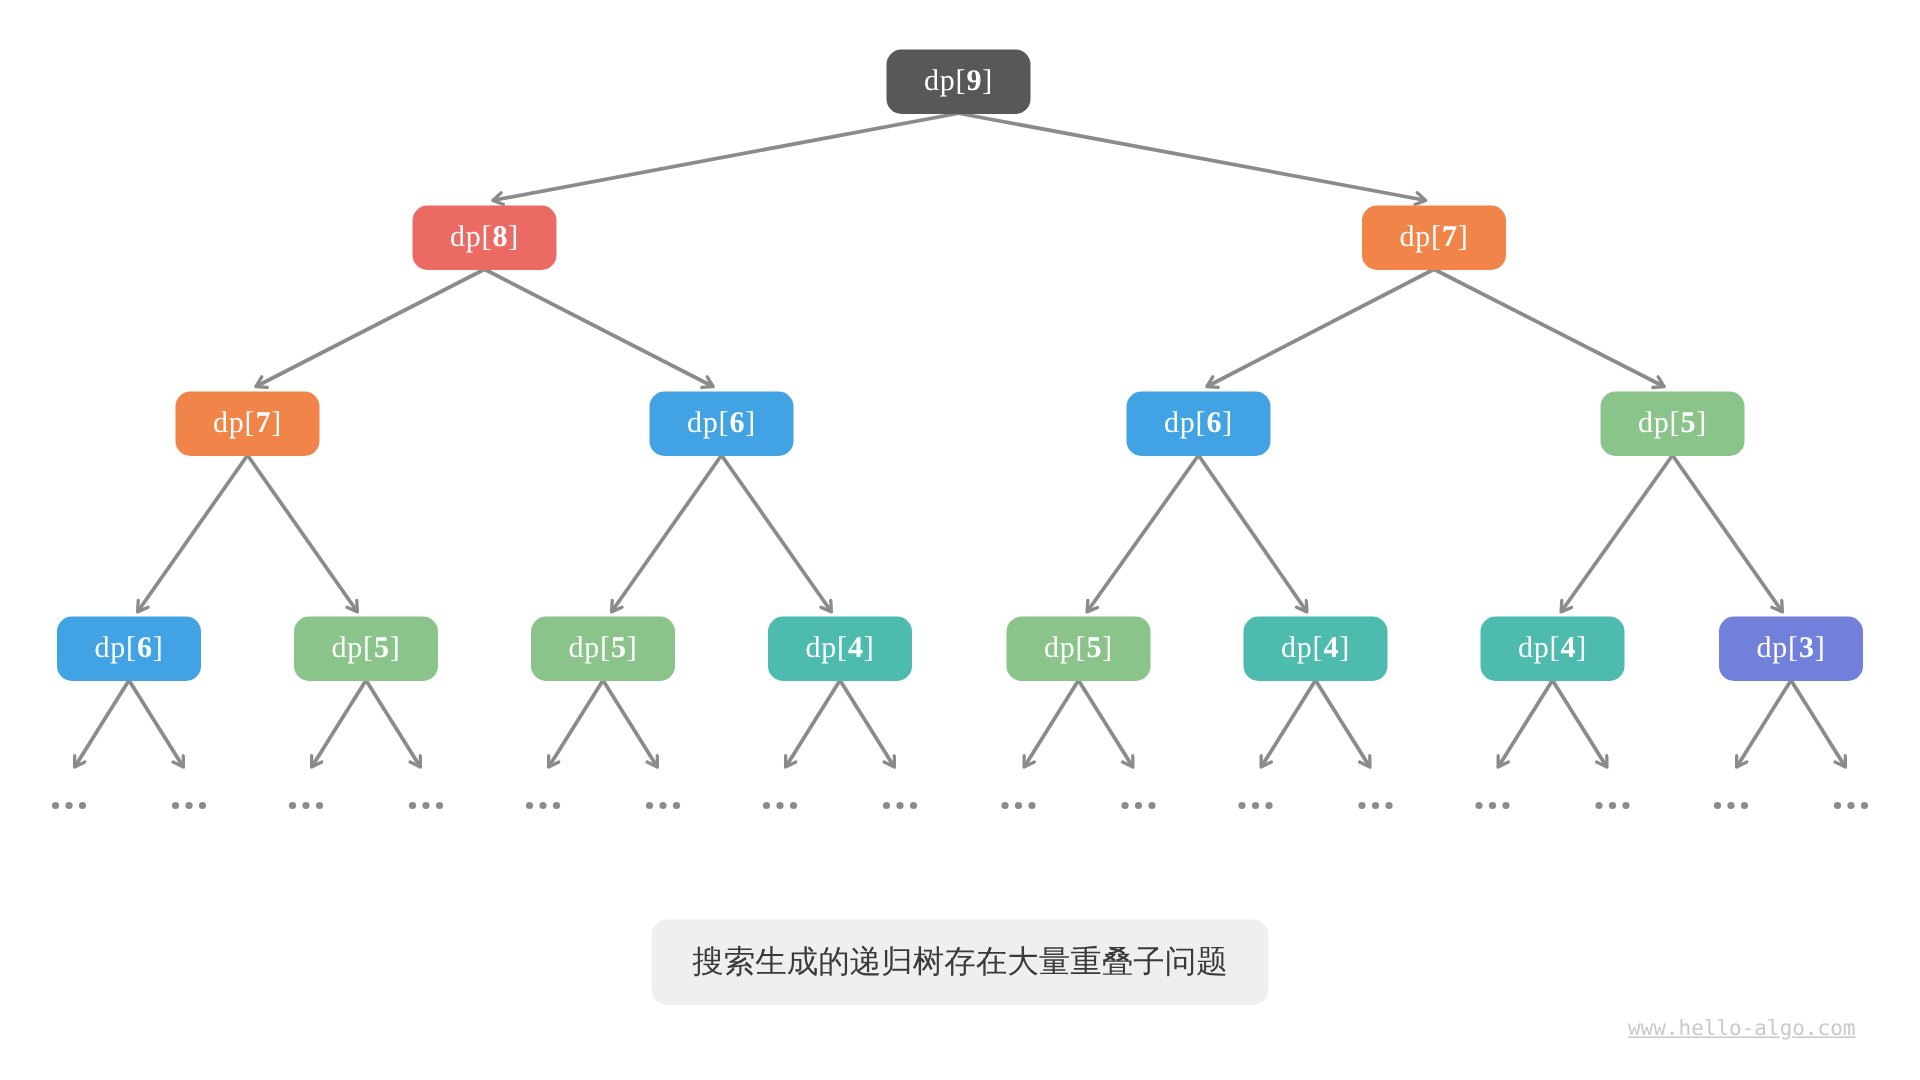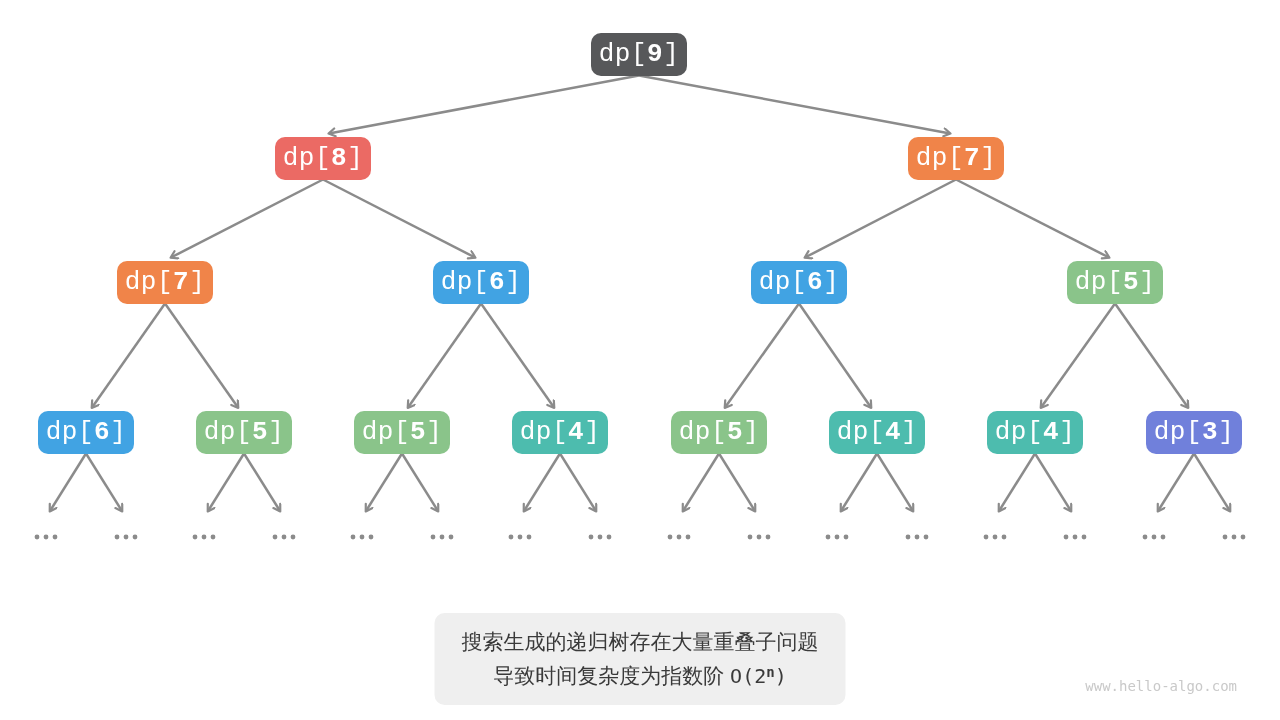--- a/index.html
+++ b/index.html
@@ -8,22 +8,22 @@
     font-family:"Liberation Sans", sans-serif;
   }
   .stage{position:absolute;left:0;top:0;width:1280px;height:720px;}
   #edges-svg{position:absolute;left:0;top:0;width:1280px;height:720px;}
   .node{
     position:absolute;
     width:96px;height:43px;
     border-radius:10px;
     color:#ffffff;
     display:flex;align-items:center;justify-content:center;
-    font-family:Liberation Mono, monospace;
-    font-size:26px;
+    font-family:Liberation Serif, serif;
+    font-size:20px;
     letter-spacing:0.5px;
     box-sizing:border-box;
   }
   .node b{font-weight:bold;}
   .caption{
     position:absolute;
     left:50%;top:597px;transform:translateX(-50%);
     background:#efefef;
     border-radius:10px;
     padding:13px 27px;
@@ -35,20 +35,21 @@
     margin-top:16px;
   }
   .formula{font-family:"DejaVu Sans Mono", monospace;font-size:20px;}
   .formula sup{font-weight:bold;font-size:14px;vertical-align:6px;}
   .watermark{
     position:absolute;
     right:43px;top:678px;
     font-family:"DejaVu Sans Mono", monospace;
     font-size:14px;
     color:#c9c9c9;
+    text-decoration:underline;
   }
 </style>
 </head>
 <body>
 
 <div class="stage">
 
   <svg id="edges-svg">
     <defs>
       <marker id="ah" markerWidth="12" markerHeight="12" refX="7.5" refY="5" orient="auto" markerUnits="userSpaceOnUse">
@@ -244,18 +245,17 @@
       </div>
       <div class="node" style="left: 1146px; top: 410.5px; background: rgb(112, 128, 219);">
         <span>dp[</span>
         <b>3</b>
         <span>]</span>
       </div>
     </div>
 
   <div class="caption">
     <div>搜索生成的递归树存在大量重叠子问题</div>
-    <div><span>导致时间复杂度为指数阶 </span><span class="formula"><span>O(2</span><sup>n</sup><span>)</span></span></div>
   </div>
 
   <div class="watermark">www.hello-algo.com</div>
 
 </div>
 
 </body></html>

